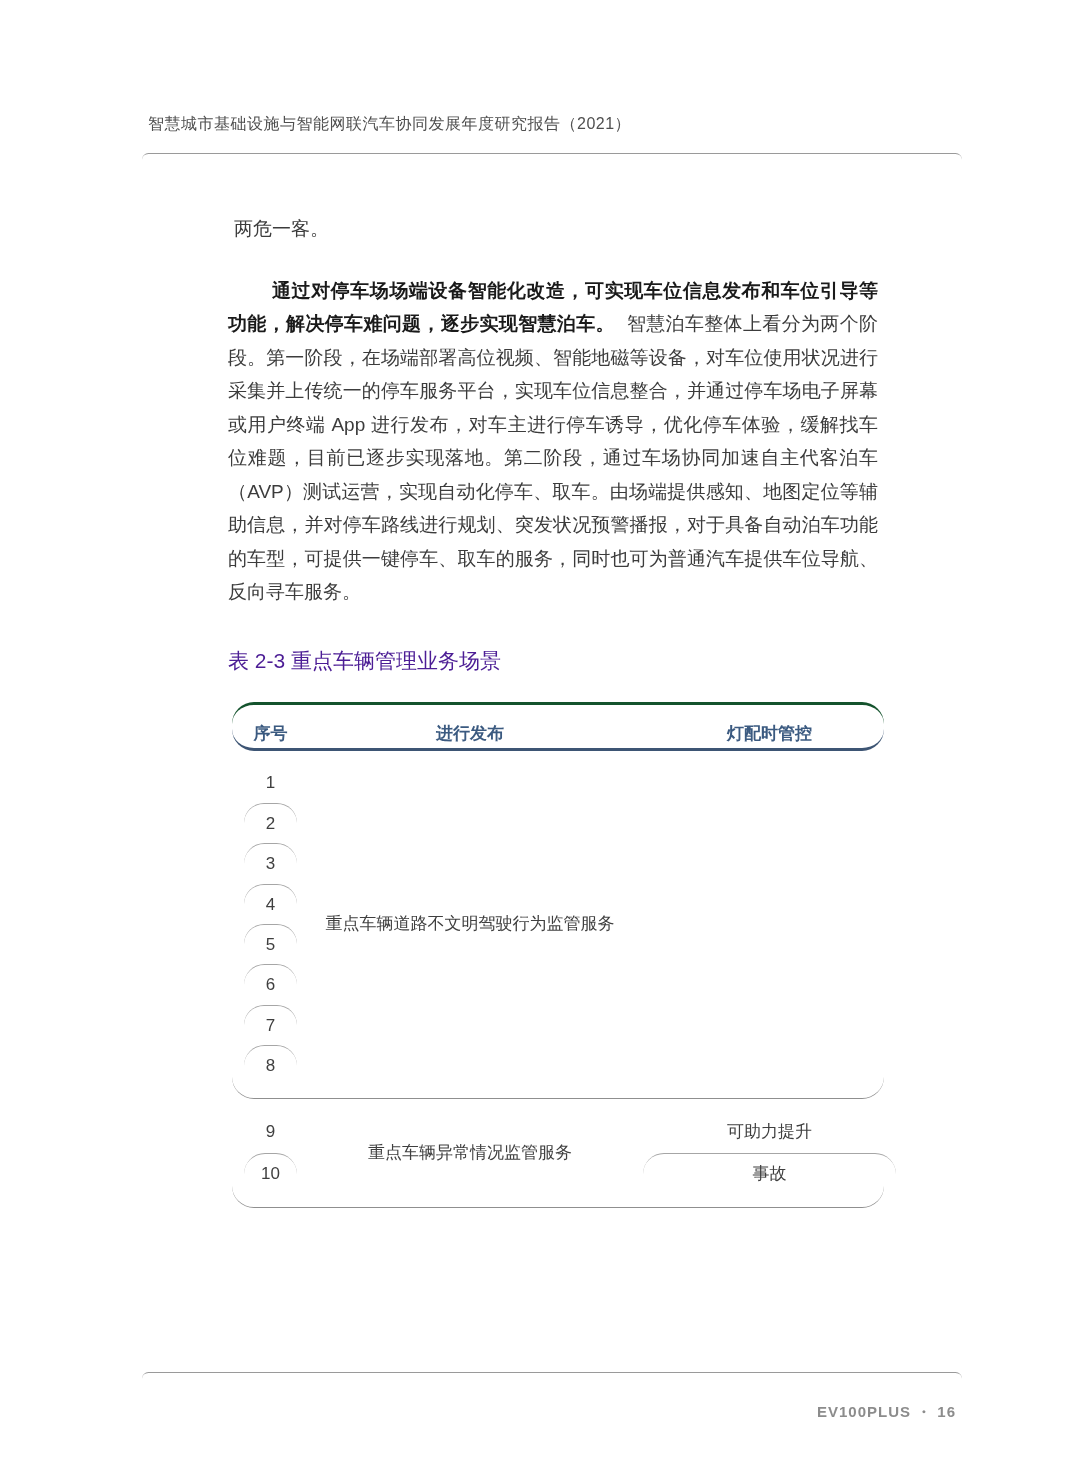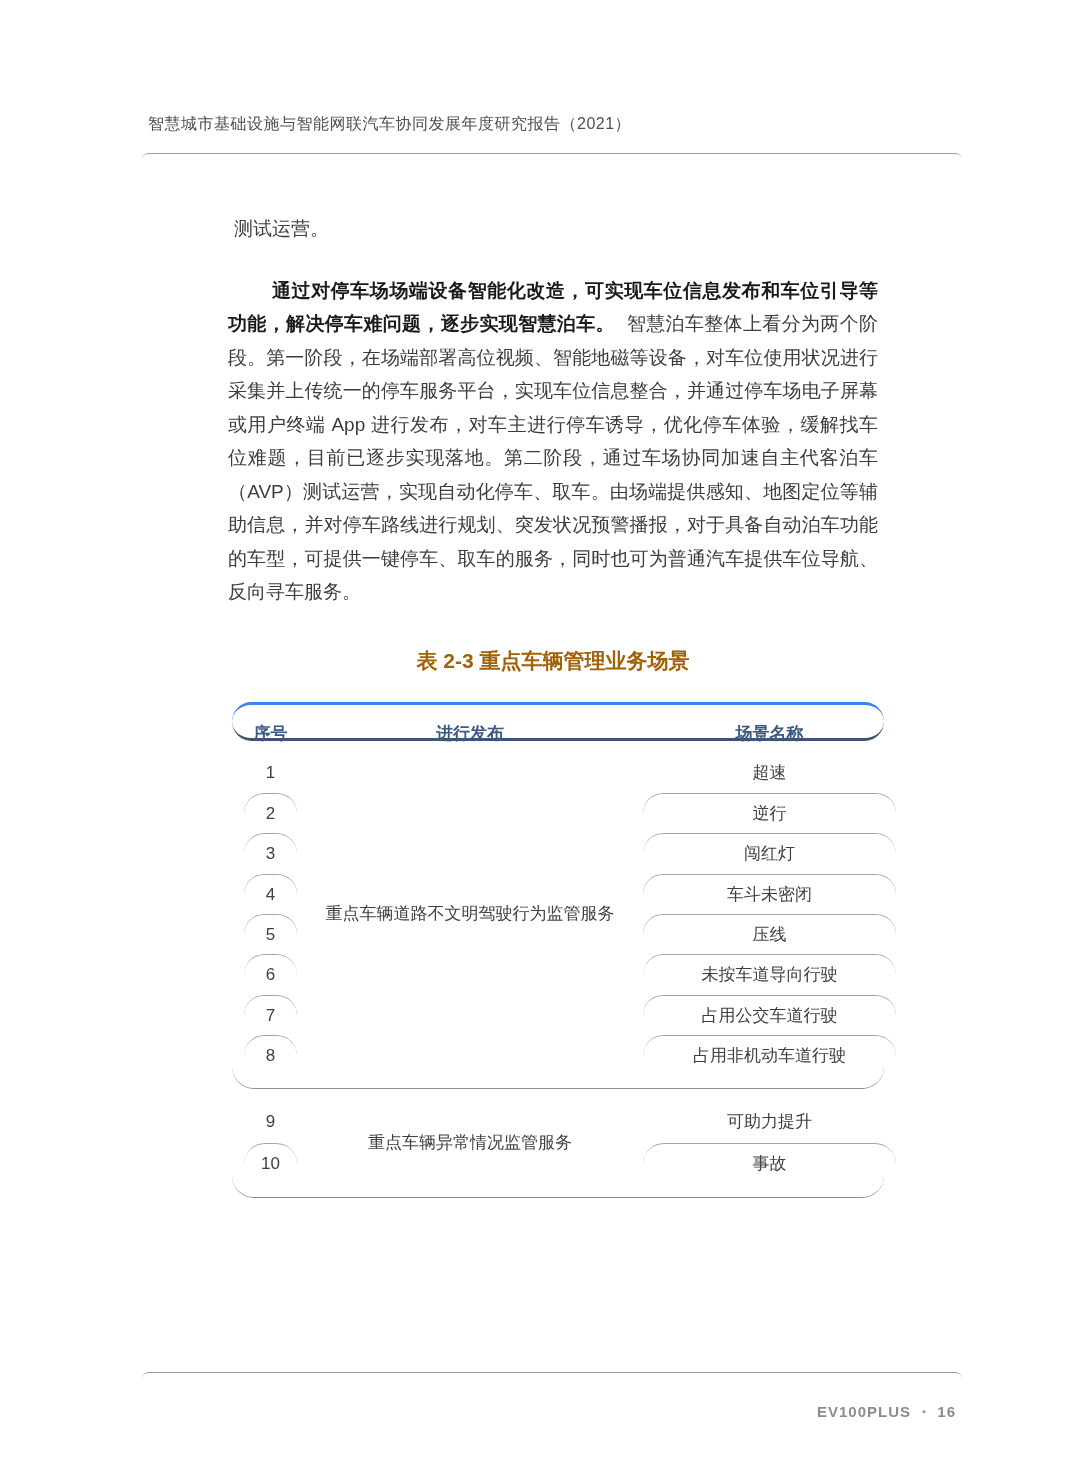--- a/index.html
+++ b/index.html
@@ -46,40 +46,39 @@
   }
   .para { margin-bottom: 16px; }
   .para.indent { text-indent: 2em; }
   .para .lead { font-weight: bold; color: #1a1a1a; }
   .para:last-of-type { margin-bottom: 0; }
 
   
   .table-title {
     margin-top: 26px;
     margin-bottom: 15px;
-    text-align: center;
     font-size: 21px;
-    font-weight: bold;
-    color: #a16207;
+    font-weight: normal;
+    color: #4c1d95;
     line-height: 28px;
     text-indent: 0;
   }
   .table-wrap {
     margin-left: 4px;
     width: 664px;
     font-size: 17px;
     color: #3f3f3f;
     text-align: center;
   }
   .thead {
     display: grid;
     grid-template-columns: 65px 334px 265px;
     align-items: center;
-    height: 39px;
-    border-top: 3px solid #3b82f6;
+    height: 49px;
+    border-top: 3px solid #14532d;
     border-bottom: 3px solid #3d5574;
     color: #3b5a80;
     font-weight: 600;
   }
   .tgroup {
     display: grid;
     grid-template-columns: 65px 334px 265px;
     border-bottom: 1px solid #8f8f8f;
   }
   .tgroup .stack { display: flex; flex-direction: column; }
@@ -121,60 +120,50 @@
 <div class="page">
 
   <div class="page-header">
     <div class="header-title">智慧城市基础设施与智能网联汽车协同发展年度研究报告（2021）</div>
     <hr class="header-rule">
   </div>
 
   <div class="main">
 
     <p class="para">
-      <span>测试运营。</span>
+      <span>两危一客。</span>
     </p>
 
     <p class="para indent">
       <span class="lead">通过对停车场场端设备智能化改造，可实现车位信息发布和车位引导等功能，解决停车难问题，逐步实现智慧泊车。</span><span>智慧泊车整体上看分为两个阶段。第一阶段，在场端部署高位视频、智能地磁等设备，对车位使用状况进行采集并上传统一的停车服务平台，实现车位信息整合，并通过停车场电子屏幕或用户终端 App 进行发布，对车主进行停车诱导，优化停车体验，缓解找车位难题，目前已逐步实现落地。第二阶段，通过车场协同加速自主代客泊车（AVP）测试运营，实现自动化停车、取车。由场端提供感知、地图定位等辅助信息，并对停车路线进行规划、突发状况预警播报，对于具备自动泊车功能的车型，可提供一键停车、取车的服务，同时也可为普通汽车提供车位导航、反向寻车服务。</span>
     </p>
 
 
     <div class="table-title">表 2-3 重点车辆管理业务场景</div>
 
     <div class="table-wrap">
 
       <div class="thead">
         <div class="th">序号</div>
         <div class="th">进行发布</div>
-        <div class="th">场景名称</div>
+        <div class="th">灯配时管控</div>
       </div>
 
       <div class="tgroup tgroup-1">
         <div class="stack">
           <div class="cell">1</div>
           <div class="cell">2</div>
           <div class="cell">3</div>
           <div class="cell">4</div>
           <div class="cell">5</div>
           <div class="cell">6</div>
           <div class="cell">7</div>
           <div class="cell">8</div>
         </div>
         <div class="cat-cell">重点车辆道路不文明驾驶行为监管服务</div>
-        <div class="stack">
-          <div class="cell">超速</div>
-          <div class="cell">逆行</div>
-          <div class="cell">闯红灯</div>
-          <div class="cell">车斗未密闭</div>
-          <div class="cell">压线</div>
-          <div class="cell">未按车道导向行驶</div>
-          <div class="cell">占用公交车道行驶</div>
-          <div class="cell">占用非机动车道行驶</div>
-        </div>
       </div>
 
       <div class="tgroup tgroup-2">
         <div class="stack">
           <div class="cell">9</div>
           <div class="cell">10</div>
         </div>
         <div class="cat-cell">重点车辆异常情况监管服务</div>
         <div class="stack">
           <div class="cell">可助力提升</div>

